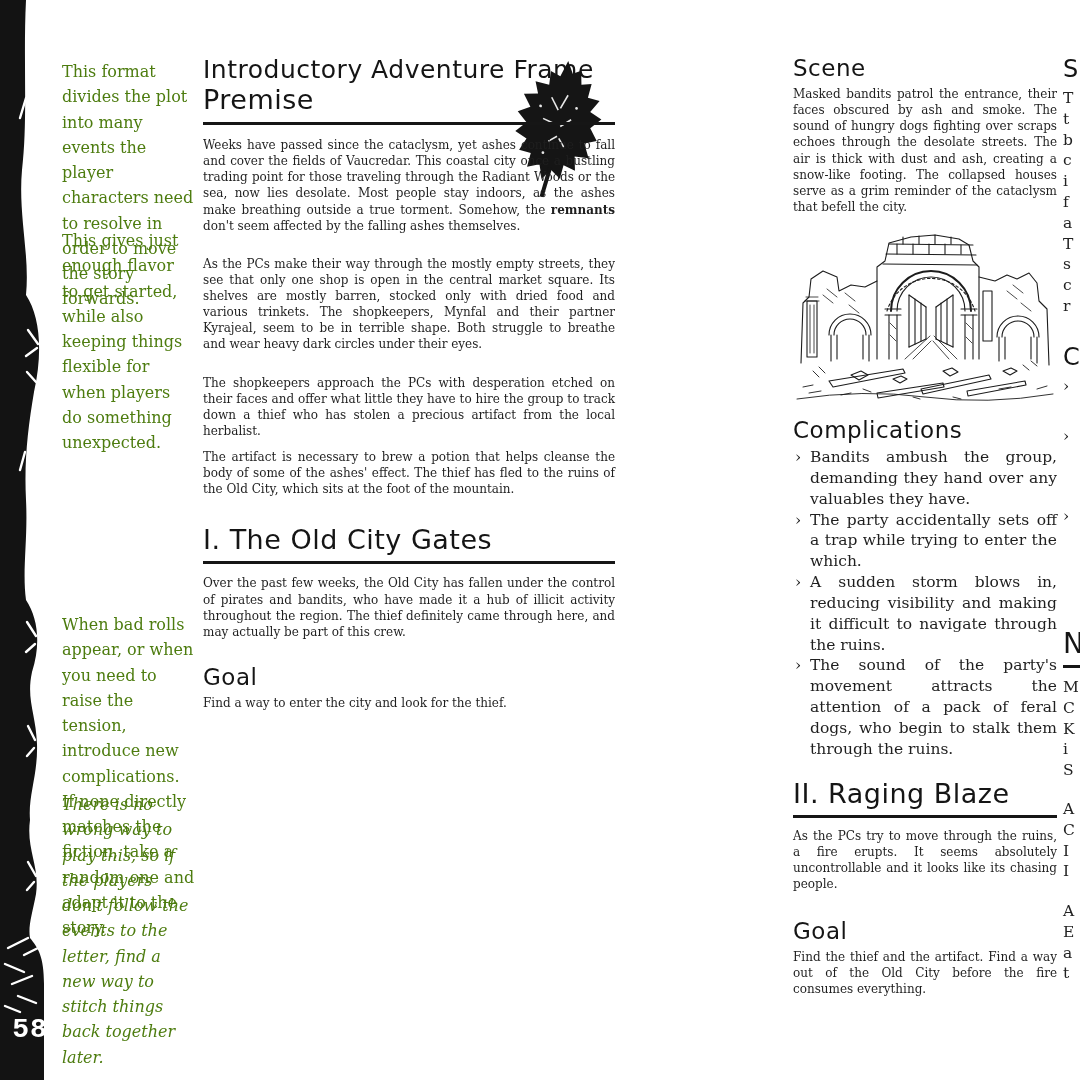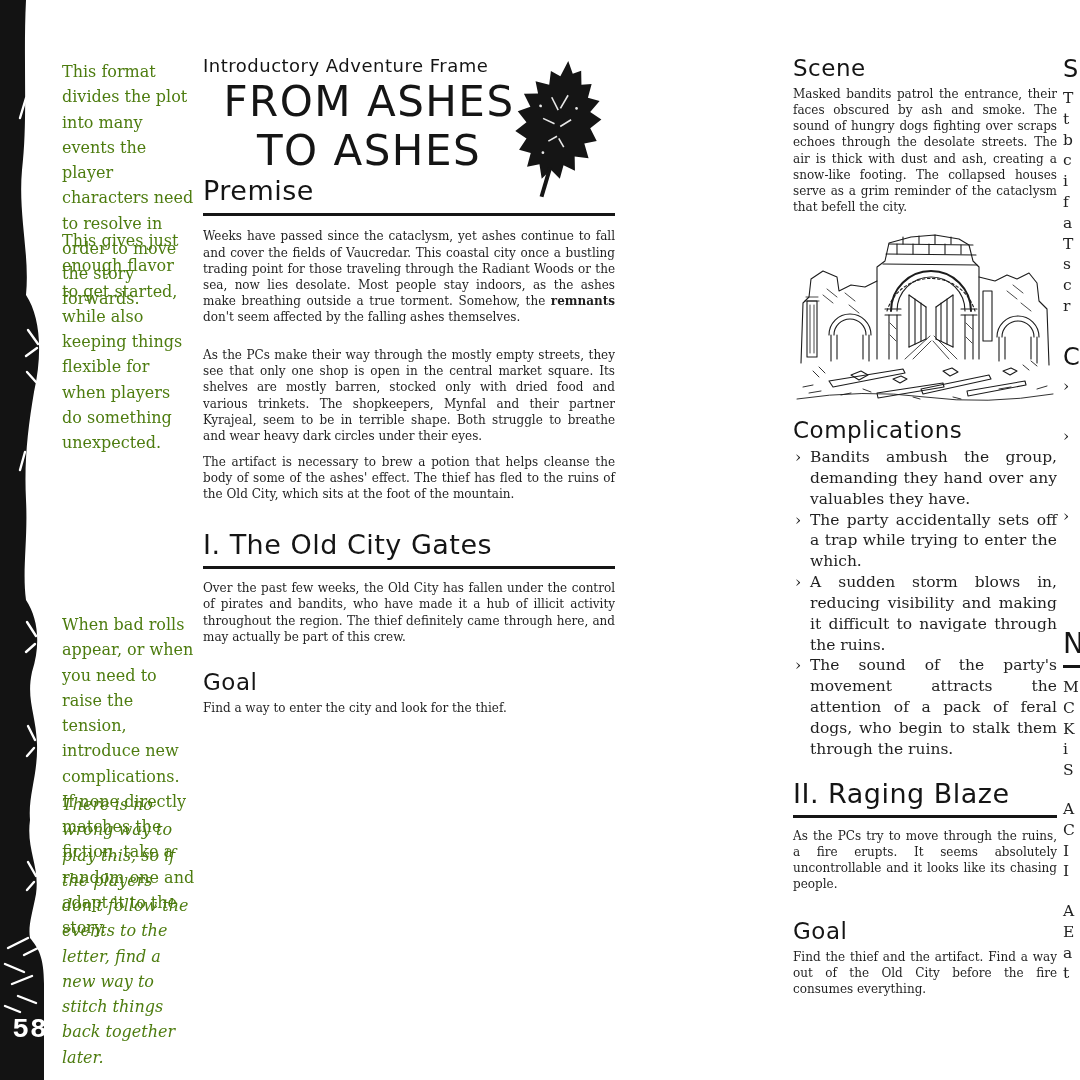--- a/index.html
+++ b/index.html
@@ -16,21 +16,21 @@
     font-weight:bold;font-size:28px;color:#ffffff;letter-spacing:1px;
   }
   
   .margin-note{
     position:absolute;left:62px;width:133px;
     font-size:16px;line-height:1.58;color:#4d7c0f;text-align:left;
   }
   .note-0{top:59px;} .note-1{top:228px;} .note-2{top:588px;margin-top:24px;} .note-3{top:792px;font-style:italic;}
   
   .display{font-family:"DejaVu Sans","Liberation Sans",sans-serif;font-weight:400;color:#151515;}
-  .kicker{font-size:18px;letter-spacing:.5px;}
+  .kicker{font-size:25px;letter-spacing:.5px;}
   .big-title{width:332px;text-align:center;font-size:42px;line-height:1.16;letter-spacing:1.5px;margin-top:2px;}
   h2,h3{margin:0;font-weight:400;}
   .h-section{font-size:27px;letter-spacing:.5px;}
   .h-sub{font-size:23px;letter-spacing:.5px;}
   .rule{height:3px;background:#161616;}
   .body-p{font-size:12px;line-height:1.345;text-align:justify;margin:0;}
   .body-p b,.body-p strong{font-weight:bold;}
   
   .main-col{position:absolute;left:203px;top:55px;width:412px;}
   .right-col{position:absolute;left:793px;top:55px;width:264px;}
@@ -115,30 +115,27 @@
         <circle cx="30" cy="50" r="1.4" fill="#fff" stroke="none"></circle>
         <circle cx="66" cy="48" r="1.4" fill="#fff" stroke="none"></circle>
         <circle cx="38" cy="96" r="1.4" fill="#fff" stroke="none"></circle>
       </g>
     </g>
   </svg>
 </div>
 
 <div class="main-col">
   <div class="display kicker">Introductory Adventure Frame</div>
-  <div class="display big-title">
-    <div>FROM ASHES</div>
-    <div>TO ASHES</div>
-  </div>
 
   <h2 class="display h-section" style="">Premise</h2>
   <div class="rule" style="margin:7px 0 12px 0;"></div>
 
   <p class="body-p"><span>Weeks have passed since the cataclysm, yet ashes continue to fall and cover the fields of Vaucredar. This coastal city once a bustling trading point for those traveling through the Radiant Woods or the sea, now lies desolate. Most people stay indoors, as the ashes make breathing outside a true torment. Somehow, the </span><strong>remnants</strong><span> don't seem affected by the falling ashes themselves.</span></p>
   <p class="body-p" style="margin-top:22px;">As the PCs make their way through the mostly empty streets, they see that only one shop is open in the central market square. Its shelves are mostly barren, stocked only with dried food and various trinkets. The shopkeepers, Mynfal and their partner Kyrajeal, seem to be in terrible shape. Both struggle to breathe and wear heavy dark circles under their eyes.</p>
+  <p class="body-p" style="margin-top:22px;">The shopkeepers approach the PCs with desperation etched on their faces and offer what little they have to hire the group to track down a thief who has stolen a precious artifact from the local herbalist.</p>
   <p class="body-p" style="margin-top:10px;">The artifact is necessary to brew a potion that helps cleanse the body of some of the ashes' effect. The thief has fled to the ruins of the Old City, which sits at the foot of the mountain.</p>
 
   <h2 class="display h-section" style="margin-top:27px;">I. The Old City Gates</h2>
   <div class="rule" style="margin:6px 0 11px 0;"></div>
   <p class="body-p">Over the past few weeks, the Old City has fallen under the control of pirates and bandits, who have made it a hub of illicit activity throughout the region. The thief definitely came through here, and may actually be part of this crew.</p>
 
   <h3 class="display h-sub" style="margin-top:24px;">Goal</h3>
   <p class="body-p" style="margin-top:5px;">Find a way to enter the city and look for the thief.</p>
 </div>
 

